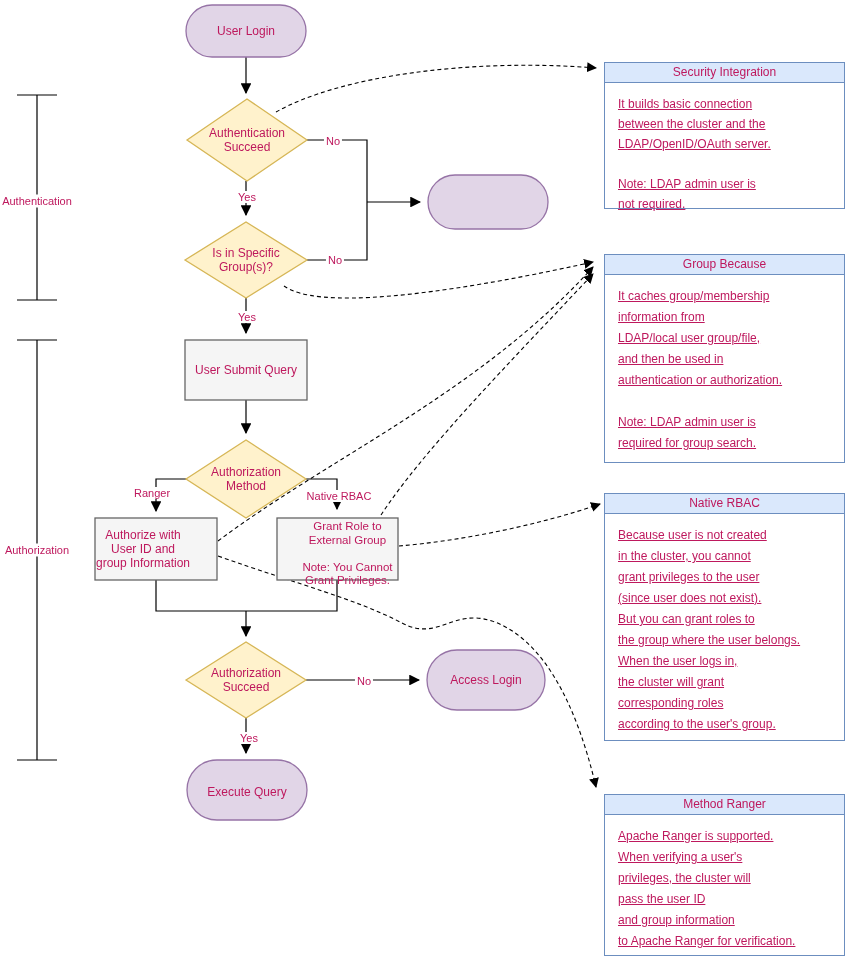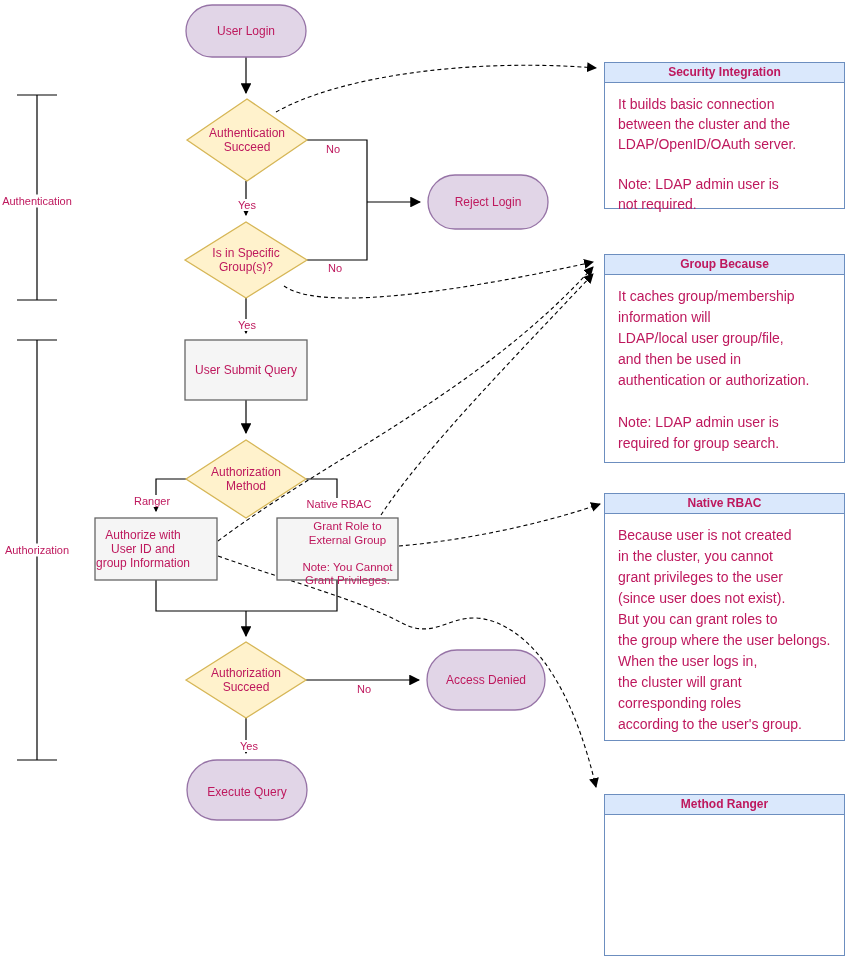--- a/index.html
+++ b/index.html
@@ -2,27 +2,27 @@
 <html><head>
 <meta charset="utf-8">
 <style>
   html,body{margin:0;padding:0;background:#fff;}
   #canvas{position:relative;width:847px;height:956px;background:#fff;
           font-family:"Liberation Sans","DejaVu Sans",sans-serif;color:#be185d;overflow:hidden;padding-left:8px;}
   #wires{position:absolute;left:0;top:0;width:847px;height:956px;}
   .nodetext{position:absolute;display:flex;align-items:center;justify-content:center;
             text-align:center;font-size:12px;line-height:14px;white-space:pre-line;pointer-events:none;}
   .edgelabel{position:absolute;transform:translate(-50%,-50%);background:#fff;
-             font-size:11px;line-height:12px;padding:0 2px;white-space:nowrap;margin-top:8px;}
+             font-size:11px;line-height:12px;padding:0 2px;white-space:nowrap;}
   .bracketlabel{position:absolute;transform:translate(-50%,-50%);background:#fff;
              font-size:11px;line-height:13px;padding:0 1px;white-space:nowrap;}
   .note{position:absolute;width:239px;border:1px solid #6C8EBF;background:#fff;box-sizing:content-box;}
   .note .hd{background:#DAE8FC;border-bottom:1px solid #6C8EBF;text-align:center;
-            font-weight:bold;font-size:12px;line-height:19px;height:19px;}
-  .note .bd{font-size:14px;line-height:21px;padding:11px 13px 0 13px;white-space:pre-line;}
+            font-weight:normal;font-size:12px;line-height:19px;height:19px;}
+  .note .bd{font-size:12px;line-height:21px;padding:11px 13px 0 13px;white-space:pre-line;text-decoration:underline;}
 </style>
 </head>
 <body>
 
 <div id="canvas">
 
   <svg id="wires" viewBox="0 0 847 956">
     <defs>
       <marker id="arr" viewBox="0 0 10 10" refX="9" refY="5" markerWidth="9" markerHeight="9" orient="auto">
         <path d="M0,0 L10,5 L0,10 z" fill="#000"></path>
@@ -77,37 +77,36 @@
     <g fill="#F5F5F5" stroke="#666666" stroke-width="1.3">
       <rect x="185" y="340" width="122" height="60"></rect>
       <rect x="95" y="518" width="122" height="62"></rect>
       <rect x="277" y="518" width="121" height="62"></rect>
     </g>
   </svg>
 
   <div class="nodetext" style="left:186px;top:5px;width:120px;height:52px">User Login</div>
   <div class="nodetext" style="left:187px;top:99px;width:120px;height:82px">Authentication
 Succeed</div>
-  <div class="nodetext" style="left:428px;top:175px;width:120px;height:54px">Reject Login</div>
   <div class="nodetext" style="left:185px;top:340px;width:122px;height:60px">User Submit Query</div>
   <div class="nodetext" style="left:185px;top:222px;width:122px;height:76px">Is in Specific
 Group(s)?</div>
   <div class="nodetext" style="left:186px;top:440px;width:120px;height:78px">Authorization
 Method</div>
   <div class="nodetext" style="left:95px;top:518px;width:96px;height:62px">Authorize with
 User ID and
 group Information</div>
   <div class="nodetext" style="left:277px;top:520px;width:141px;height:66px;align-items:flex-start;font-size:11.5px;line-height:13.5px">Grant Role to
 External Group
 
 Note: You Cannot
 Grant Privileges.</div>
   <div class="nodetext" style="left:186px;top:642px;width:120px;height:76px">Authorization
 Succeed</div>
-  <div class="nodetext" style="left:427px;top:650px;width:118px;height:60px">Access Denied</div>
+  <div class="nodetext" style="left:427px;top:650px;width:118px;height:60px">Access Login</div>
   <div class="nodetext" style="left:187px;top:760px;width:120px;height:64px">Execute Query</div>
 
   <div class="edgelabel" style="left:333px;top:141px">No</div>
   <div class="edgelabel" style="left:247px;top:197px">Yes</div>
   <div class="edgelabel" style="left:335px;top:260px">No</div>
   <div class="edgelabel" style="left:247px;top:317px">Yes</div>
   <div class="edgelabel" style="left:152px;top:493px">Ranger</div>
   <div class="edgelabel" style="left:339px;top:496px">Native RBAC</div>
   <div class="edgelabel" style="left:364px;top:681px">No</div>
   <div class="edgelabel" style="left:249px;top:738px">Yes</div>
@@ -121,21 +120,21 @@
 between the cluster and the
 LDAP/OpenID/OAuth server.
 
 Note: LDAP admin user is
 not required.</div>
   </div>
 
   <div class="note" style="left:604px;top:254px;height:207px">
     <div class="hd">Group Because</div>
     <div class="bd">It caches group/membership
-information will
+information from
 LDAP/local user group/file,
 and then be used in
 authentication or authorization.
 
 Note: LDAP admin user is
 required for group search.</div>
   </div>
 
   <div class="note" style="left:604px;top:493px;height:246px">
     <div class="hd">Native RBAC</div>
@@ -146,15 +145,21 @@
 But you can grant roles to
 the group where the user belongs.
 When the user logs in,
 the cluster will grant
 corresponding roles
 according to the user's group.</div>
   </div>
 
   <div class="note" style="left:604px;top:794px;height:160px">
     <div class="hd">Method Ranger</div>
+    <div class="bd">Apache Ranger is supported.
+When verifying a user's
+privileges, the cluster will
+pass the user ID
+and group information
+to Apache Ranger for verification.</div>
   </div>
 
 </div>
 
 </body></html>

